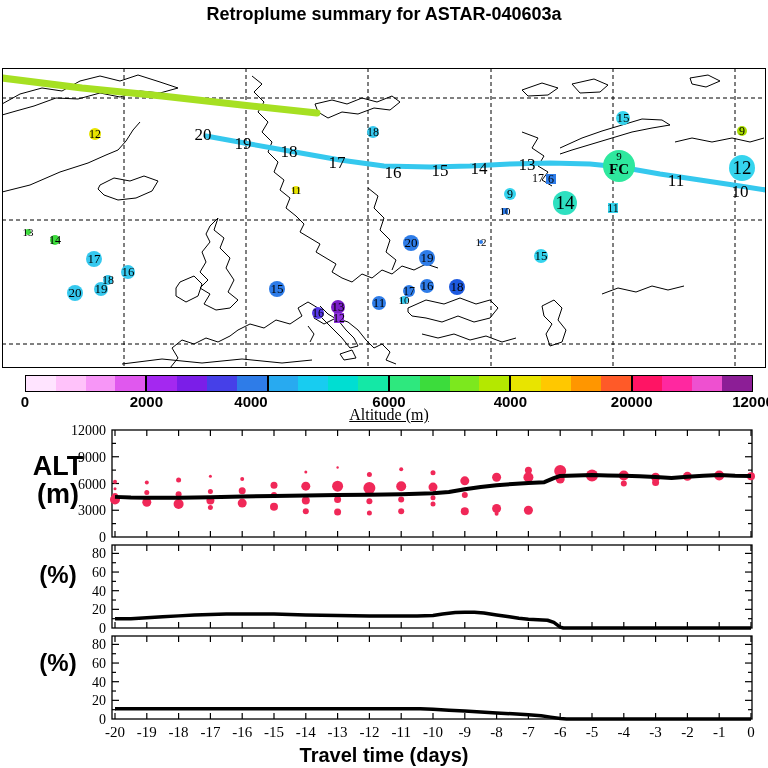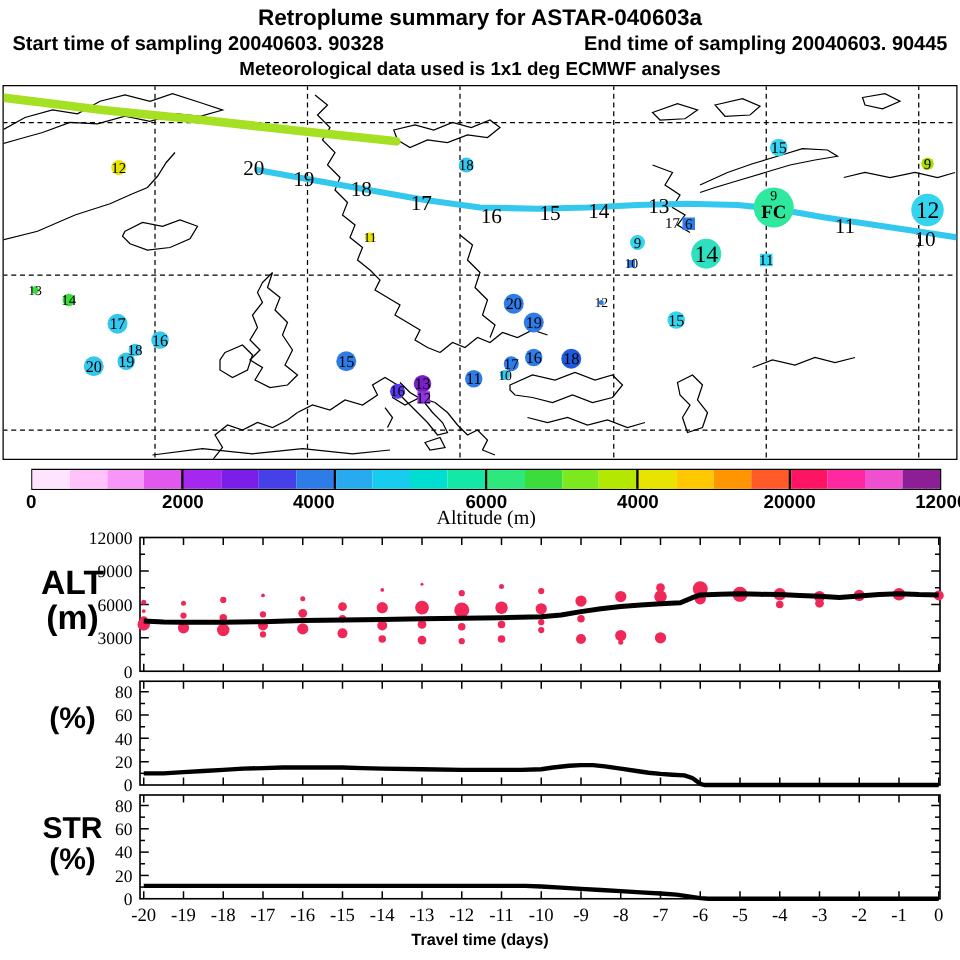--- a/index.html
+++ b/index.html
@@ -11,36 +11,31 @@
   .t3{position:absolute;top:47px;left:0;width:768px;text-align:center;font-weight:bold;font-size:15px;}
   #map-box{position:absolute;left:2px;top:68px;width:764px;height:300px;border:1px solid #000;
            box-sizing:border-box;background:#fff;}
   #map-svg{display:block;}
   #cb-strip{position:absolute;left:25px;top:375px;width:728px;height:17px;border:1px solid #000;
             box-sizing:border-box;display:flex;}
   .cb-seg{flex:1 1 auto;height:100%;}
   .cb-div{border-right:2px solid #000;}
   .cb-tick{position:absolute;top:393px;transform:translateX(-50%);font-weight:bold;font-size:15px;}
   #cb-title{position:absolute;left:389px;top:406px;transform:translateX(-50%);
-            font-family:"Liberation Serif",serif;font-size:16px;}
+            font-family:"Liberation Serif",serif;font-size:16px;text-decoration:underline;}
   .pl{position:absolute;left:8px;width:100px;text-align:center;font-weight:bold;line-height:1.05;}
   .pl .nm{display:block;}
   #panels-svg{position:absolute;left:0;top:423px;}
-  .xlabel{position:absolute;left:0;top:744px;width:768px;text-align:center;font-weight:bold;font-size:13px;}
+  .xlabel{position:absolute;left:0;top:744px;width:768px;text-align:center;font-weight:bold;font-size:20px;}
 </style>
 </head>
 <body>
 
 <div id="page">
   <div class="t1">Retroplume summary for ASTAR-040603a</div>
-  <div class="t2">
-    <span>Start time of sampling 20040603. 90328</span>
-    <span>End time of sampling 20040603. 90445</span>
-  </div>
-  <div class="t3">Meteorological data used is 1x1 deg ECMWF analyses</div>
 
   <div id="map-box">
     <svg id="map-svg" width="762" height="298" viewBox="1 1 762 298">
         <g stroke="#000" stroke-width="1" stroke-dasharray="4 3">
           <line x1="122" y1="0" x2="122" y2="300"></line>
           <line x1="244" y1="0" x2="244" y2="300"></line>
           <line x1="366" y1="0" x2="366" y2="300"></line>
           <line x1="489" y1="0" x2="489" y2="300"></line>
           <line x1="611" y1="0" x2="611" y2="300"></line>
           <line x1="733" y1="0" x2="733" y2="300"></line>
@@ -197,21 +192,20 @@
   <div id="cb-title">Altitude (m)</div>
 
   <div class="pl" style="top:452px;font-size:27px;">
     <span class="nm">ALT</span>
     <span class="nm">(m)</span>
   </div>
   <div class="pl" style="top:562px;font-size:24px;">
     <span class="nm">(%)</span>
   </div>
   <div class="pl" style="top:650px;font-size:24px;">
-    <span class="nm">STR</span>
     <span class="nm">(%)</span>
   </div>
 
   <svg id="panels-svg" width="768" height="345">
       <g>
         <rect x="112" y="7" width="640" height="107" fill="none" stroke="#000" stroke-width="1.3"></rect>
         <g stroke="#000" stroke-width="1.2">
           <line x1="115" y1="7" x2="115" y2="13"></line>
           <line x1="115" y1="108" x2="115" y2="114"></line>
           <line x1="146.8" y1="7" x2="146.8" y2="13"></line>

